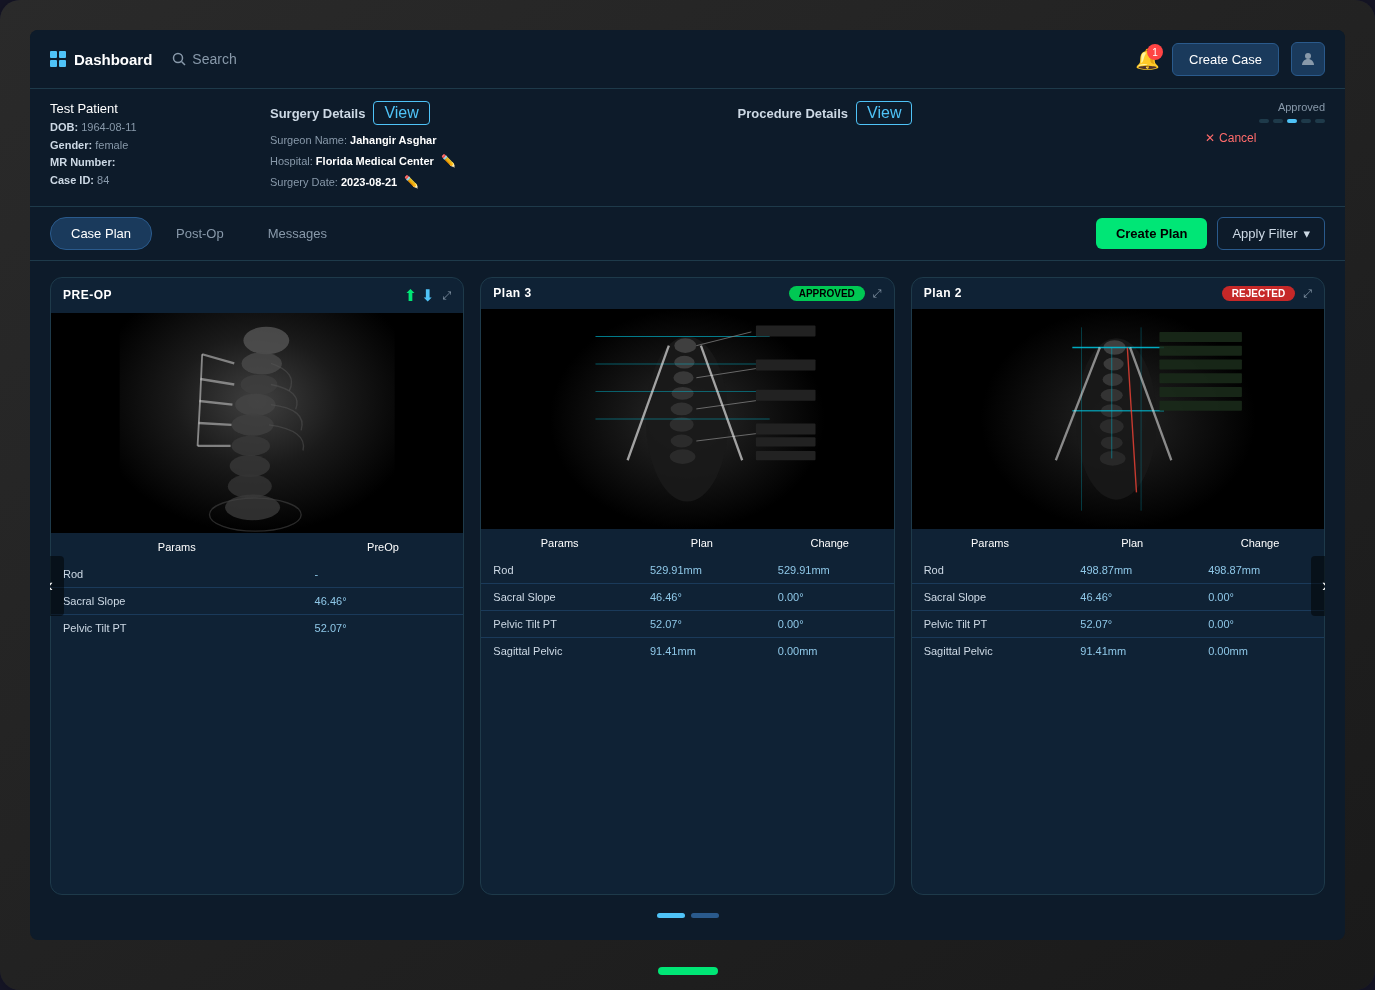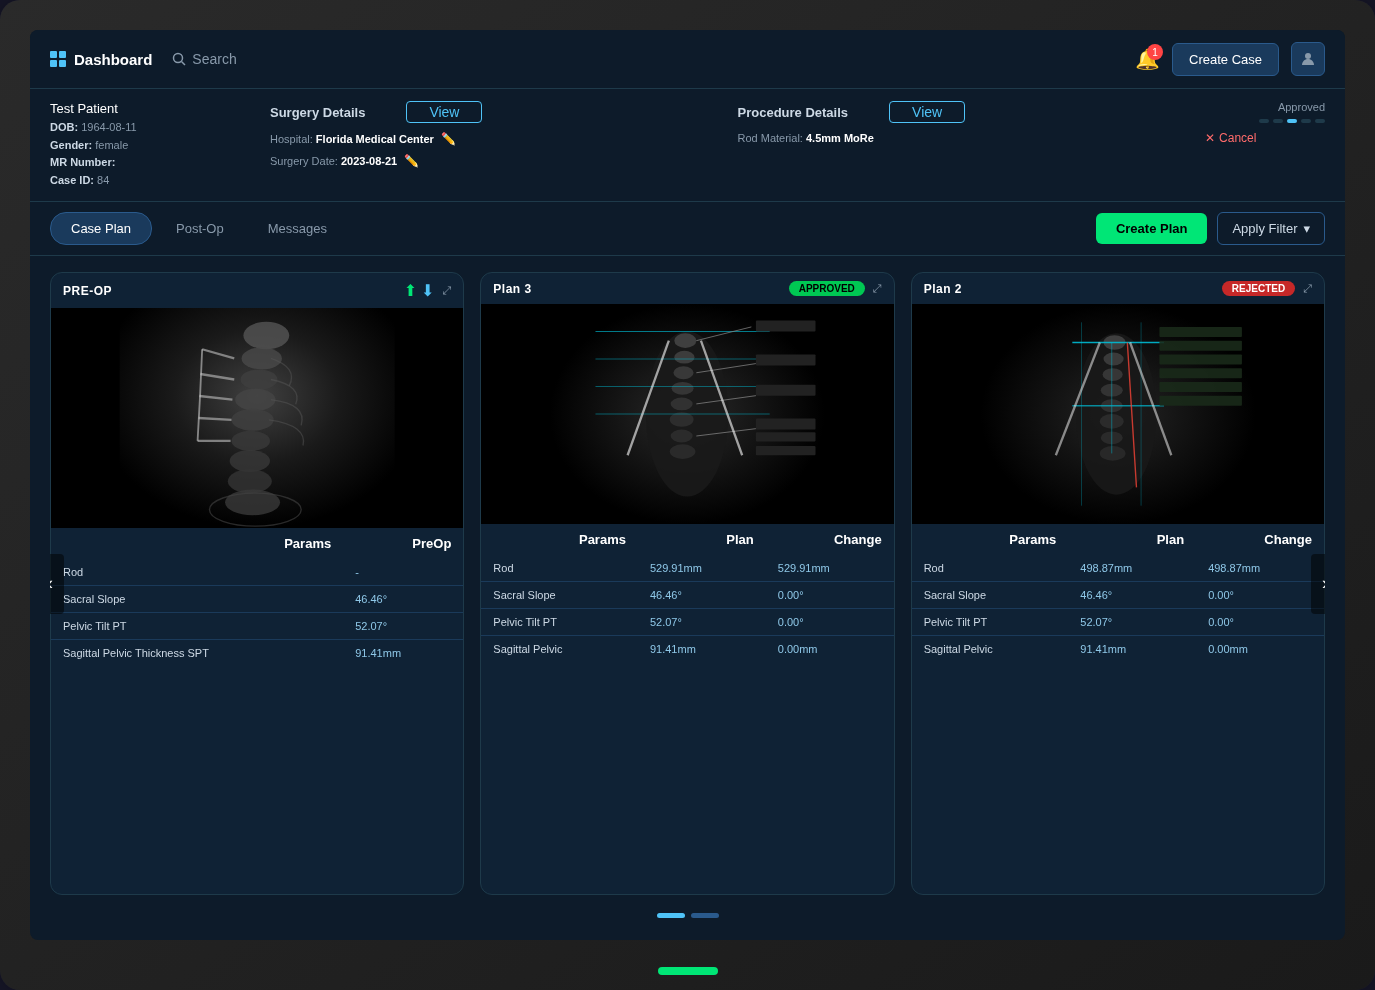--- a/index.html
+++ b/index.html
@@ -169,25 +169,24 @@
     }
     .section-title {
       color: #cdd9e5;
       font-size: 13px;
       font-weight: 600;
     }
     .view-btn {
       background: none;
       border: 1px solid #4fc3f7;
       color: #4fc3f7;
-      padding: 2px 22px;
+      padding: 2px 10px;
       border-radius: 4px;
-      font-size: 14px;
-      cursor: pointer;
-      margin-left: 33px;
+      font-size: 16px;
+      cursor: pointer;
     }
     .section-detail {
       color: #8899aa;
       font-size: 11px;
       line-height: 1.8;
     }
     .section-detail strong {
       color: #fff;
     }
     .edit-icon {
@@ -397,25 +396,25 @@
       flex: 1;
       overflow: hidden;
     }
     .params-table table {
       width: 100%;
       border-collapse: collapse;
       font-size: 11px;
     }
     .params-table th {
       color: #fff;
-      font-weight: 700;
+      font-weight: 400;
       padding: 8px 12px;
-      text-align: right;
+      text-align: center;
       background: #0f2235;
-      font-size: 13px;
+      font-size: 11px;
     }
     .params-table td {
       color: #cdd9e5;
       padding: 7px 12px;
       border-bottom: 1px solid #1a3a5a;
       font-size: 11px;
     }
     .params-table tr:last-child td {
       border-bottom: none;
     }
@@ -504,39 +503,39 @@
           <span>84</span>
         </div>
       </div>
 
       <div class="surgery-section">
         <div class="section-header">
           <span class="section-title">Surgery Details</span>
           <button class="view-btn">View</button>
         </div>
         <div class="section-detail">
+          <span>Surgeon Name:</span>
+          <strong>Jahangir Asghar</strong>
+        </div>
+        <div class="section-detail">
           <span>Hospital:</span>
           <strong>Florida Medical Center</strong>
           <span class="edit-icon">✏️</span>
         </div>
         <div class="section-detail">
           <span>Surgery Date:</span>
           <strong>2023-08-21</strong>
           <span class="edit-icon">✏️</span>
         </div>
       </div>
 
       <div class="procedure-section">
         <div class="section-header">
           <span class="section-title">Procedure Details</span>
           <button class="view-btn">View</button>
-        </div>
-        <div class="section-detail">
-          <span>Rod Material:</span>
-          <strong>4.5mm MoRe</strong>
         </div>
       </div>
 
       <div class="status-area">
         <div class="approved-text">Approved</div>
         <div class="progress-dots">
           <div class="dot"></div>
           <div class="dot"></div>
           <div class="dot active"></div>
           <div class="dot"></div>
@@ -631,24 +630,20 @@
                   <td>-</td>
                 </tr>
                 <tr>
                   <td>Sacral Slope</td>
                   <td>46.46°</td>
                 </tr>
                 <tr>
                   <td>Pelvic Tilt PT</td>
                   <td>52.07°</td>
                 </tr>
-                <tr>
-                  <td>Sagittal Pelvic Thickness SPT</td>
-                  <td>91.41mm</td>
-                </tr>
               </tbody>
             </table>
           </div>
         </div>
 
         <div class="plan-card">
           <div class="plan-header">
             <span class="plan-title">Plan 3</span>
             <div class="plan-actions">
               <span class="plan-badge badge-approved">APPROVED</span>

